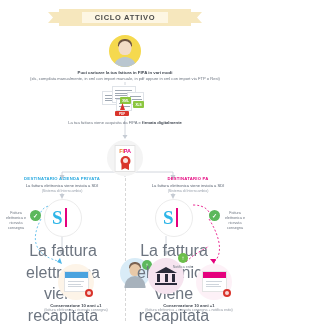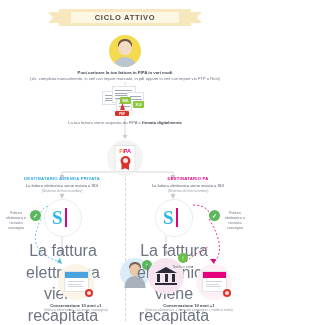--- a/index.html
+++ b/index.html
@@ -19,21 +19,21 @@
     width:132px;height:17px;
     background:#f6e7bd;
     display:flex;align-items:center;justify-content:center;
   }
   .banner:before,.banner:after{
     content:"";position:absolute;top:3px;width:14px;height:11px;background:#f6e7bd;
   }
   .banner:before{left:-11px;clip-path:polygon(0 0,100% 0,100% 100%,0 100%,5px 50%);}
   .banner:after{right:-11px;clip-path:polygon(0 0,100% 0,calc(100% - 5px) 50%,100% 100%,0 100%);}
   .banner-inner{
-    background:#fdf6e3;width:108px;height:11px;
+    background:#fdf6e3;width:86px;height:11px;
     display:flex;align-items:center;justify-content:center;
     position:relative;z-index:2;
   }
   .banner-title{
     font-size:7.5px;font-weight:bold;letter-spacing:.7px;color:#4a4a48;
     white-space:nowrap;
   }
 
   
   .avatar-top{

